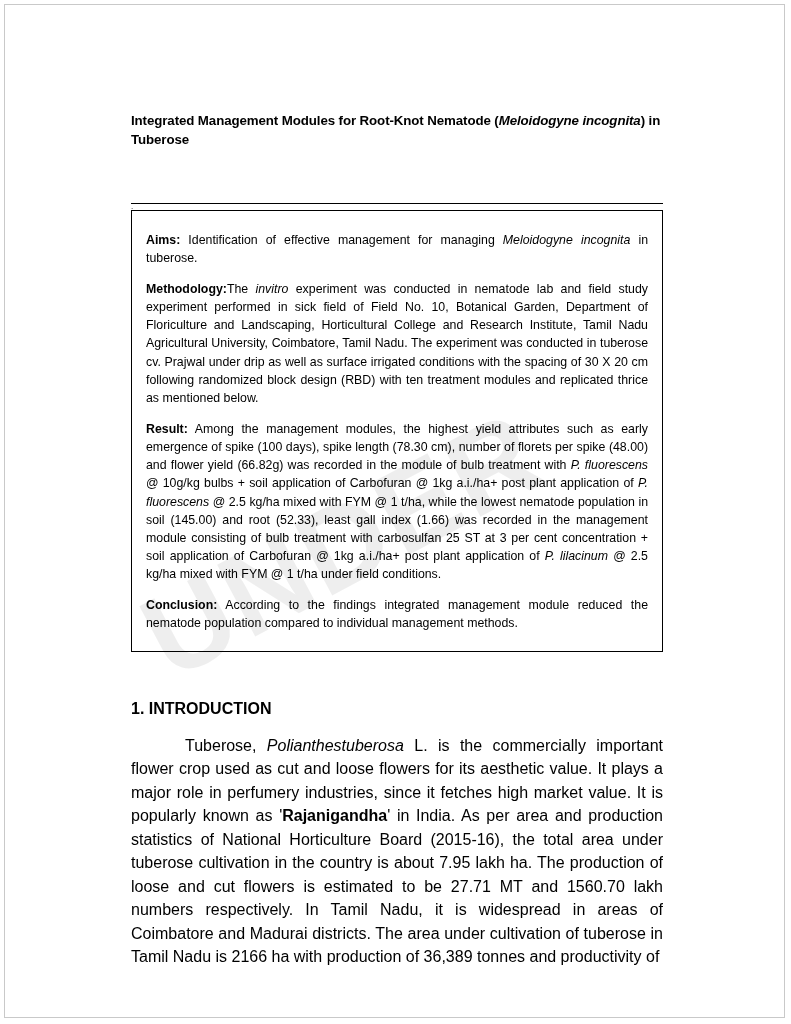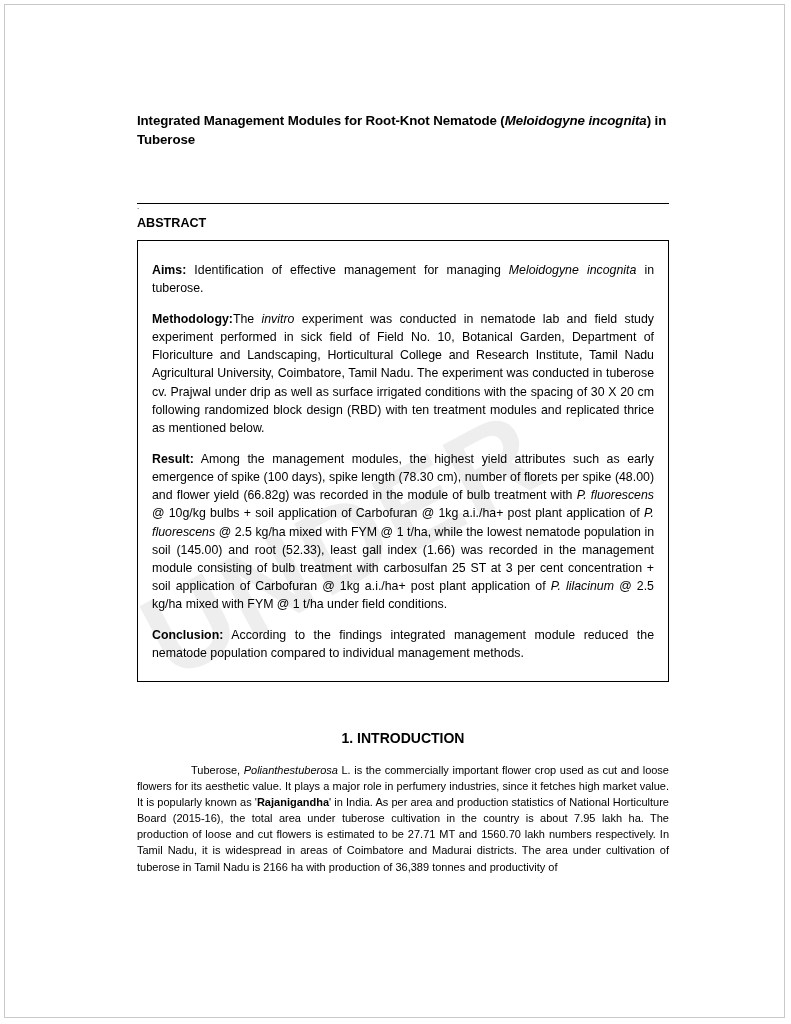--- a/index.html
+++ b/index.html
@@ -27,21 +27,21 @@
     position: absolute;
     top: 4px; left: 4px;
     width: 781px;
     height: 1014px;
     border: 1px solid #c9c9c9;
     box-sizing: border-box;
     pointer-events: none;
   }
   .content {
     position: absolute;
-    left: 137px;
+    left: 131px;
     top: 112px;
     width: 532px;
   }
   .doc-title {
     font-size: 13.3px;
     font-weight: bold;
     line-height: 1.42;
     margin: 0 0 0 0;
     letter-spacing: -0.1px;
   }
@@ -93,27 +93,26 @@
     line-height: 1.4;
   }
   .keywords .kw-label {
     font-style: italic;
   }
   .keywords .kw-sci {
     font-style: italic;
   }
   .intro-heading {
     margin-top: 48px;
-    font-size: 14px;
+    font-size: 16px;
     font-weight: bold;
-    text-align: center;
   }
   .intro-body {
     margin-top: 16px;
-    font-size: 11px;
+    font-size: 16px;
     line-height: 1.47;
     text-align: justify;
     text-indent: 54px;
   }
   .intro-body b {
     font-weight: bold;
   }
   .watermark {
     position: absolute;
     left: 120px;
@@ -138,21 +137,20 @@
 
   <div class="watermark">UNDER</div>
 
   <div class="content">
 
     <h1 class="doc-title"><span>Integrated Management Modules for Root-Knot Nematode (</span><em>Meloidogyne incognita</em><span>) in Tuberose</span></h1>
 
     <div class="rule"></div>
     <div class="tiny-dot">.</div>
 
-    <div class="section-label">ABSTRACT</div>
 
     <div class="abstract-box">
 
       <p><b>Aims:</b><span> Identification of effective management for managing </span><i>Meloidogyne incognita</i><span> in tuberose.</span></p>
 
       <p><b>Methodology:</b><span>The </span><i>invitro</i><span> experiment was conducted in nematode lab and field study experiment performed in sick field of Field No. 10, Botanical Garden, Department of Floriculture and Landscaping, Horticultural College and Research Institute, Tamil Nadu Agricultural University, Coimbatore, Tamil Nadu. The experiment was conducted in tuberose cv. Prajwal under drip as well as surface irrigated conditions with the spacing of 30 X 20 cm following randomized block design (RBD) with ten treatment modules and replicated thrice as mentioned below.</span></p>
 
       <p><b>Result:</b><span> Among the management modules, the highest yield attributes such as early emergence of spike (100 days), spike length (78.30 cm), number of florets per spike (48.00) and flower yield (66.82g) was recorded in the module of bulb treatment with </span><i>P. fluorescens</i><span> @ 10g/kg bulbs + soil application of Carbofuran @ 1kg a.i./ha+ post plant application of </span><i>P. fluorescens</i><span> @ 2.5 kg/ha mixed with FYM @ 1 t/ha, while the lowest nematode population in soil (145.00) and root (52.33), least gall index (1.66) was recorded in the management module consisting of bulb treatment with carbosulfan 25 ST at 3 per cent concentration + soil application of Carbofuran @ 1kg a.i./ha+ post plant application of  </span><i>P. lilacinum</i><span> @ 2.5 kg/ha mixed with FYM @ 1 t/ha under field conditions.</span></p>
 
       <p><b>Conclusion:</b><span> According to the findings integrated management module reduced the nematode population compared to individual management methods.</span></p>

